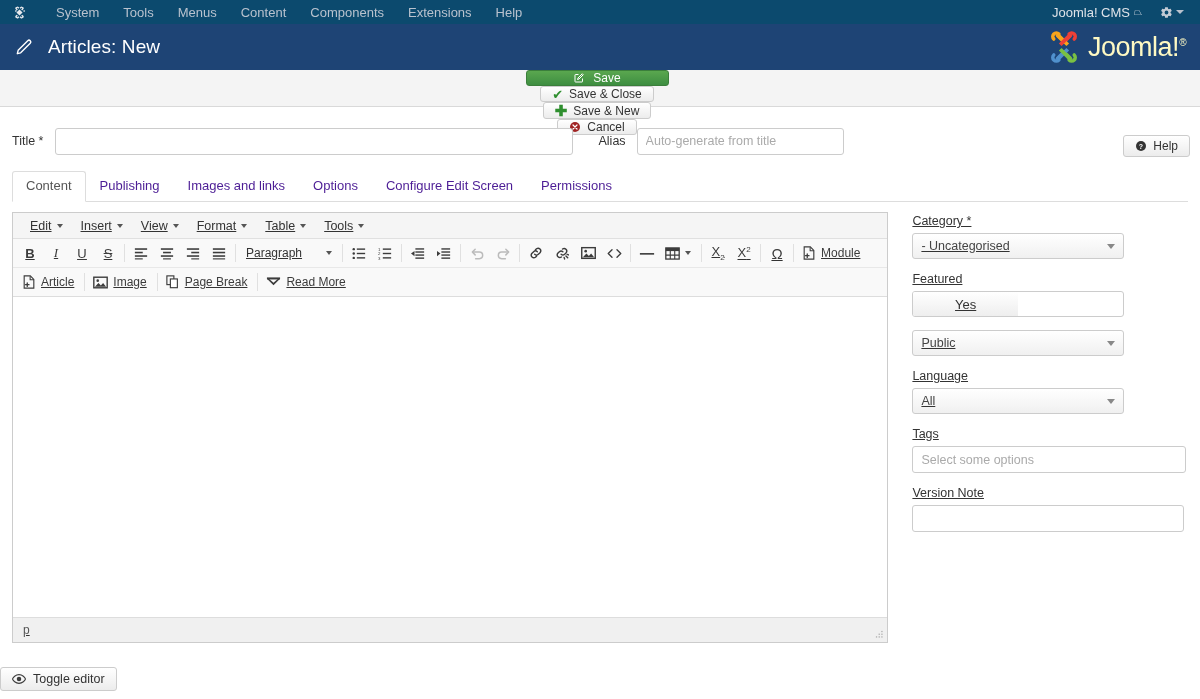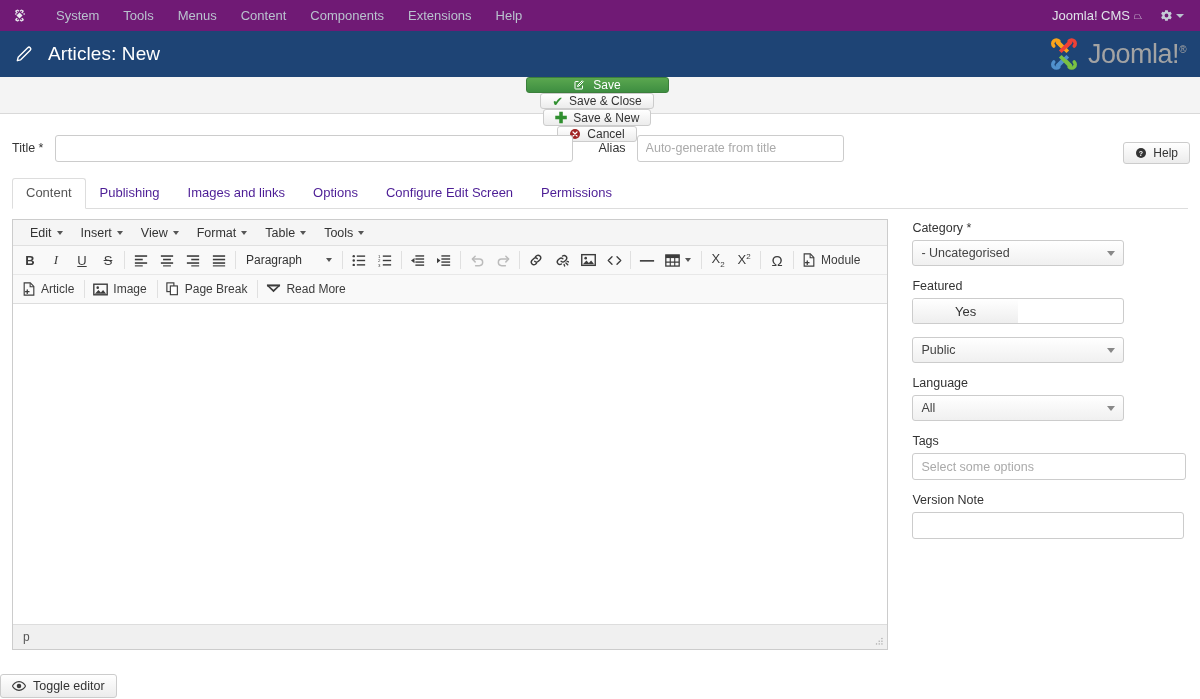--- a/index.html
+++ b/index.html
@@ -8,21 +8,21 @@
     width:1200px; height:699px;
     font-family:"Liberation Sans", sans-serif;
     font-size:13px;
     color:#333;
     background:#fff;
     overflow:hidden;
   }
 
   
   .topbar{
-    height:31px; background:#701a75;
+    height:24px; background:#0c4a6e;
     display:flex; align-items:center;
     padding:0 10px 0 8px;
     color:#c5ccd6;
   }
   .brand-mark{
     width:22px; height:22px;
     display:flex; align-items:center; justify-content:center;
     color:#e8eaee; font-size:14px;
   }
   .topnav{ display:flex; align-items:center; margin-left:14px; }
@@ -45,21 +45,21 @@
     height:46px; background:#1e4475;
     display:flex; align-items:center; padding:0 10px 0 14px;
     position:relative;
   }
   .pencil-ico{ width:20px;height:20px; color:#fff; display:block; }
   .page-title{
     color:#fff; font-size:19px; margin-left:14px; font-weight:400;
     letter-spacing:.1px;
   }
   .logo{ margin-left:auto; display:flex; align-items:center; gap:6px; padding-right:4px;}
-  .logo-text{ color:#a3a3a3; font-size:27px; font-weight:400; letter-spacing:-.5px; line-height:1;text-align:right;}
+  .logo-text{ color:#fef9c3; font-size:27px; font-weight:400; letter-spacing:-.5px; line-height:1;text-align:right;}
   .logo-text sup{font-size:10px; vertical-align:super;}
 
   
   .toolbar{
     height:37px; background:#f4f4f4; border-bottom:1px solid #d9d9d9;
     display:flex; align-items:center; padding:0 10px 0 11px;flex-direction:column;
   }
   .btn{
     height:22px; border:1px solid #ccc; border-radius:3px;
     background:linear-gradient(#ffffff,#ececec);
@@ -103,21 +103,21 @@
     cursor:pointer; line-height:1.2; position:relative; top:1px;
     border:1px solid transparent; border-radius:3px 3px 0 0;
   }
   .tab.active{
     color:#555; background:#fff;
     border-color:#ddd; border-bottom-color:#fff;
   }
 
   
   .main{
-    display:flex; padding:10px 12px 16px 12px; gap:24px;
+    display:flex; padding:10px 12px 16px 12px; gap:24px;text-decoration:underline;
   }
 
   
   .editor{
     width:884px; border:1px solid #ccc; background:#fff;
     display:flex; flex-direction:column;
   }
   .mce-menubar{
     height:26px; background:#f5f5f5; border-bottom:1px solid #e0e0e0;
     display:flex; align-items:center; padding-left:8px;

